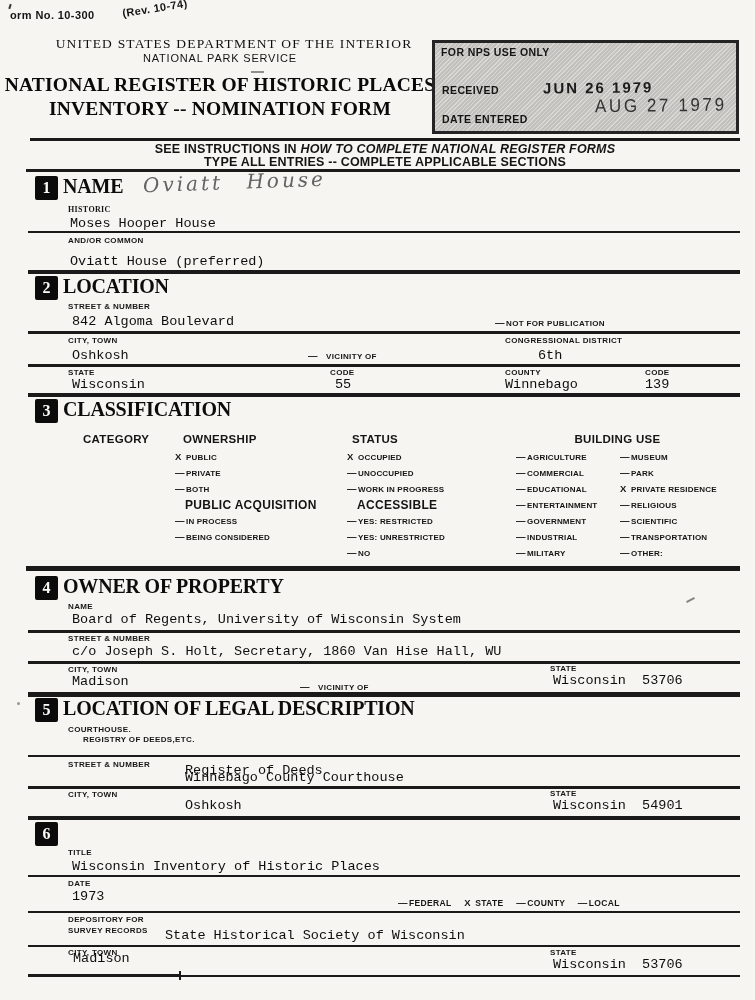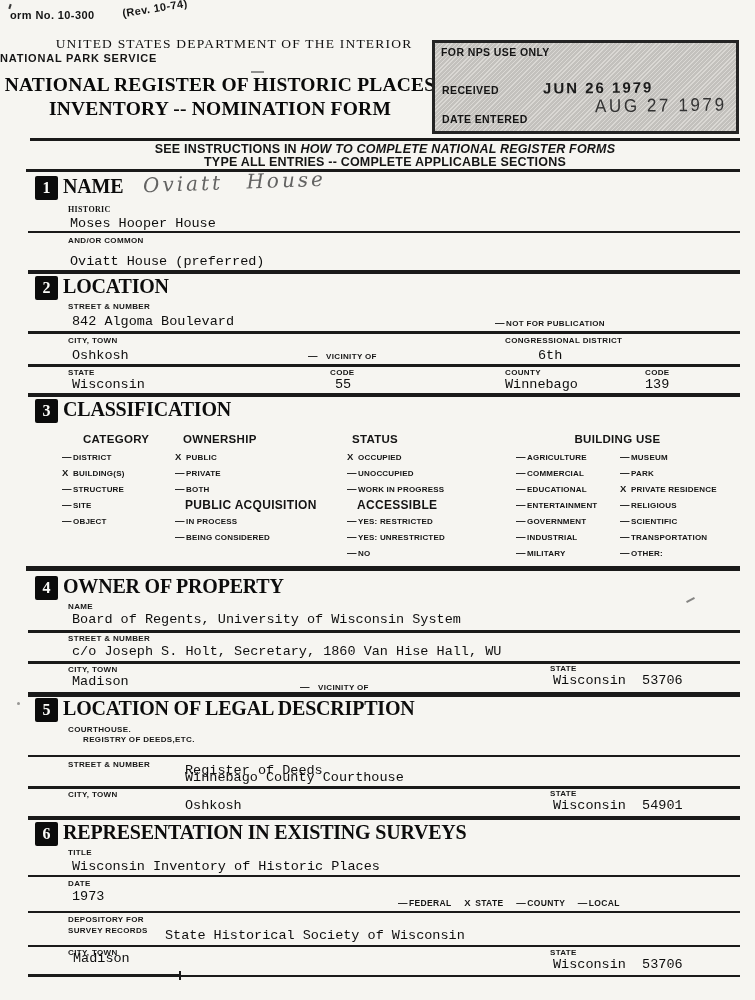--- a/index.html
+++ b/index.html
@@ -17,21 +17,21 @@
   .mk{display:inline-block;min-width:11px;font-weight:700;font-size:9.5px;}
   .citem{height:16px;line-height:16px;font-size:8px;font-weight:700;letter-spacing:.2px;white-space:nowrap;}
   .col{position:absolute;}
   .colhead{position:absolute;font-size:11.5px;font-weight:700;letter-spacing:.3px;white-space:nowrap;}
   .subhead{height:16px;line-height:16px;font-size:12px;font-weight:700;letter-spacing:.3px;padding-left:10px;white-space:nowrap;}
   .artifact{position:absolute;background:#3a3a3a;}
   
   .form-no{position:absolute;left:10px;top:9px;font-size:11px;font-weight:700;letter-spacing:.4px;}
   .form-rev{position:absolute;left:122px;top:2px;font-size:11px;font-weight:700;transform:rotate(-9deg);letter-spacing:.4px;}
   .dept{position:absolute;left:0;top:36px;width:440px;text-align:center;font-family:"Liberation Serif",serif;font-size:13.5px;letter-spacing:1.2px;color:#101010;margin-left:14px;}
-  .agency{position:absolute;left:0;top:52px;width:440px;font-size:11px;font-weight:700;letter-spacing:.8px;}
+  .agency{position:absolute;left:0;top:52px;width:440px;text-align:center;font-size:11px;font-weight:400;letter-spacing:.8px;}
   .big-title{position:absolute;left:0;width:440px;text-align:center;font-family:"Liberation Serif",serif;font-weight:700;font-size:19.5px;letter-spacing:.2px;color:#090909;white-space:nowrap;}
   
   .nps-box{position:absolute;left:432px;top:40px;width:301px;height:88px;border:3px solid #242424;
     background:repeating-linear-gradient(135deg,#dad8d4 0px,#dad8d4 1px,#c3c1bd 1px,#c3c1bd 3px);}
   .nps-h{position:absolute;left:6px;top:3px;font-size:10.5px;font-weight:700;letter-spacing:.4px;}
   .nps-received{position:absolute;left:7px;top:41px;font-size:10.5px;font-weight:700;letter-spacing:.4px;}
   .nps-entered{position:absolute;left:7px;top:70px;font-size:10.5px;font-weight:700;letter-spacing:.4px;}
   .stamp1{position:absolute;left:108px;top:36px;font-size:15px;font-weight:700;letter-spacing:2px;color:#1b1b1b;transform:rotate(-.6deg);white-space:pre;}
   .stamp2{position:absolute;left:160px;top:53px;font-size:17px;font-weight:400;letter-spacing:2.6px;color:#333;transform:rotate(-.8deg) scaleY(1.08);white-space:pre;font-family:"Liberation Sans",sans-serif;}
   
@@ -102,27 +102,20 @@
   <div class="hline" style="left:28px;top:393px;width:712px;height:4px;"></div>
 
   <div class="sec-badge" style="left:35px;top:399px;">3</div>
   <div class="sec-title" style="left:63px;top:398px;">CLASSIFICATION</div>
 
   <div class="colhead" style="left:83px;top:433px;">CATEGORY</div>
   <div class="colhead" style="left:183px;top:433px;">OWNERSHIP</div>
   <div class="colhead" style="left:352px;top:433px;">STATUS</div>
   <div class="colhead" style="left:505px;top:433px;width:225px;text-align:center;">BUILDING USE</div>
 
-  <div class="col" style="left:62px;top:449px;width:112px;">
-    <div class="citem"><span class="mk">—</span><span>DISTRICT</span></div>
-    <div class="citem"><span class="mk">X</span><span>BUILDING(S)</span></div>
-    <div class="citem"><span class="mk">—</span><span>STRUCTURE</span></div>
-    <div class="citem"><span class="mk">—</span><span>SITE</span></div>
-    <div class="citem"><span class="mk">—</span><span>OBJECT</span></div>
-  </div>
 
   <div class="col" style="left:175px;top:449px;width:168px;">
     <div class="citem"><span class="mk">X</span><span>PUBLIC</span></div>
     <div class="citem"><span class="mk">—</span><span>PRIVATE</span></div>
     <div class="citem"><span class="mk">—</span><span>BOTH</span></div>
     <div class="subhead">PUBLIC ACQUISITION</div>
     <div class="citem"><span class="mk">—</span><span>IN PROCESS</span></div>
     <div class="citem"><span class="mk">—</span><span>BEING CONSIDERED</span></div>
   </div>
 
@@ -184,21 +177,20 @@
   <div class="lbl" style="left:68px;top:760px;">STREET &amp; NUMBER</div>
   <div class="val" style="left:185px;top:770px;">Winnebago County Courthouse</div>
   <div class="hline" style="left:28px;top:786px;width:712px;height:2.5px;"></div>
   <div class="lbl" style="left:68px;top:790px;">CITY, TOWN</div>
   <div class="val" style="left:185px;top:798px;">Oshkosh</div>
   <div class="lbl" style="left:550px;top:789px;">STATE</div>
   <div class="val" style="left:553px;top:798px;">Wisconsin  54901</div>
   <div class="hline" style="left:28px;top:816px;width:712px;height:4px;"></div>
 
   <div class="sec-badge" style="left:35px;top:822px;">6</div>
-  <div class="sec-title" style="left:63px;top:821px;">REPRESENTATION IN EXISTING SURVEYS</div>
   <div class="lbl" style="left:68px;top:848px;">TITLE</div>
   <div class="val" style="left:72px;top:859px;">Wisconsin Inventory of Historic Places</div>
   <div class="hline" style="left:28px;top:875px;width:712px;height:2px;"></div>
   <div class="lbl" style="left:68px;top:879px;">DATE</div>
   <div class="val" style="left:72px;top:889px;">1973</div>
   <div class="lbl" style="left:398px;top:897px;font-size:8.5px;">
     <span><span class="mk">—</span><span>FEDERAL</span></span>
     <span style="margin-left:10px;"><span class="mk">X</span><span>STATE</span></span>
     <span style="margin-left:10px;"><span class="mk">—</span><span>COUNTY</span></span>
     <span style="margin-left:10px;"><span class="mk">—</span><span>LOCAL</span></span>

